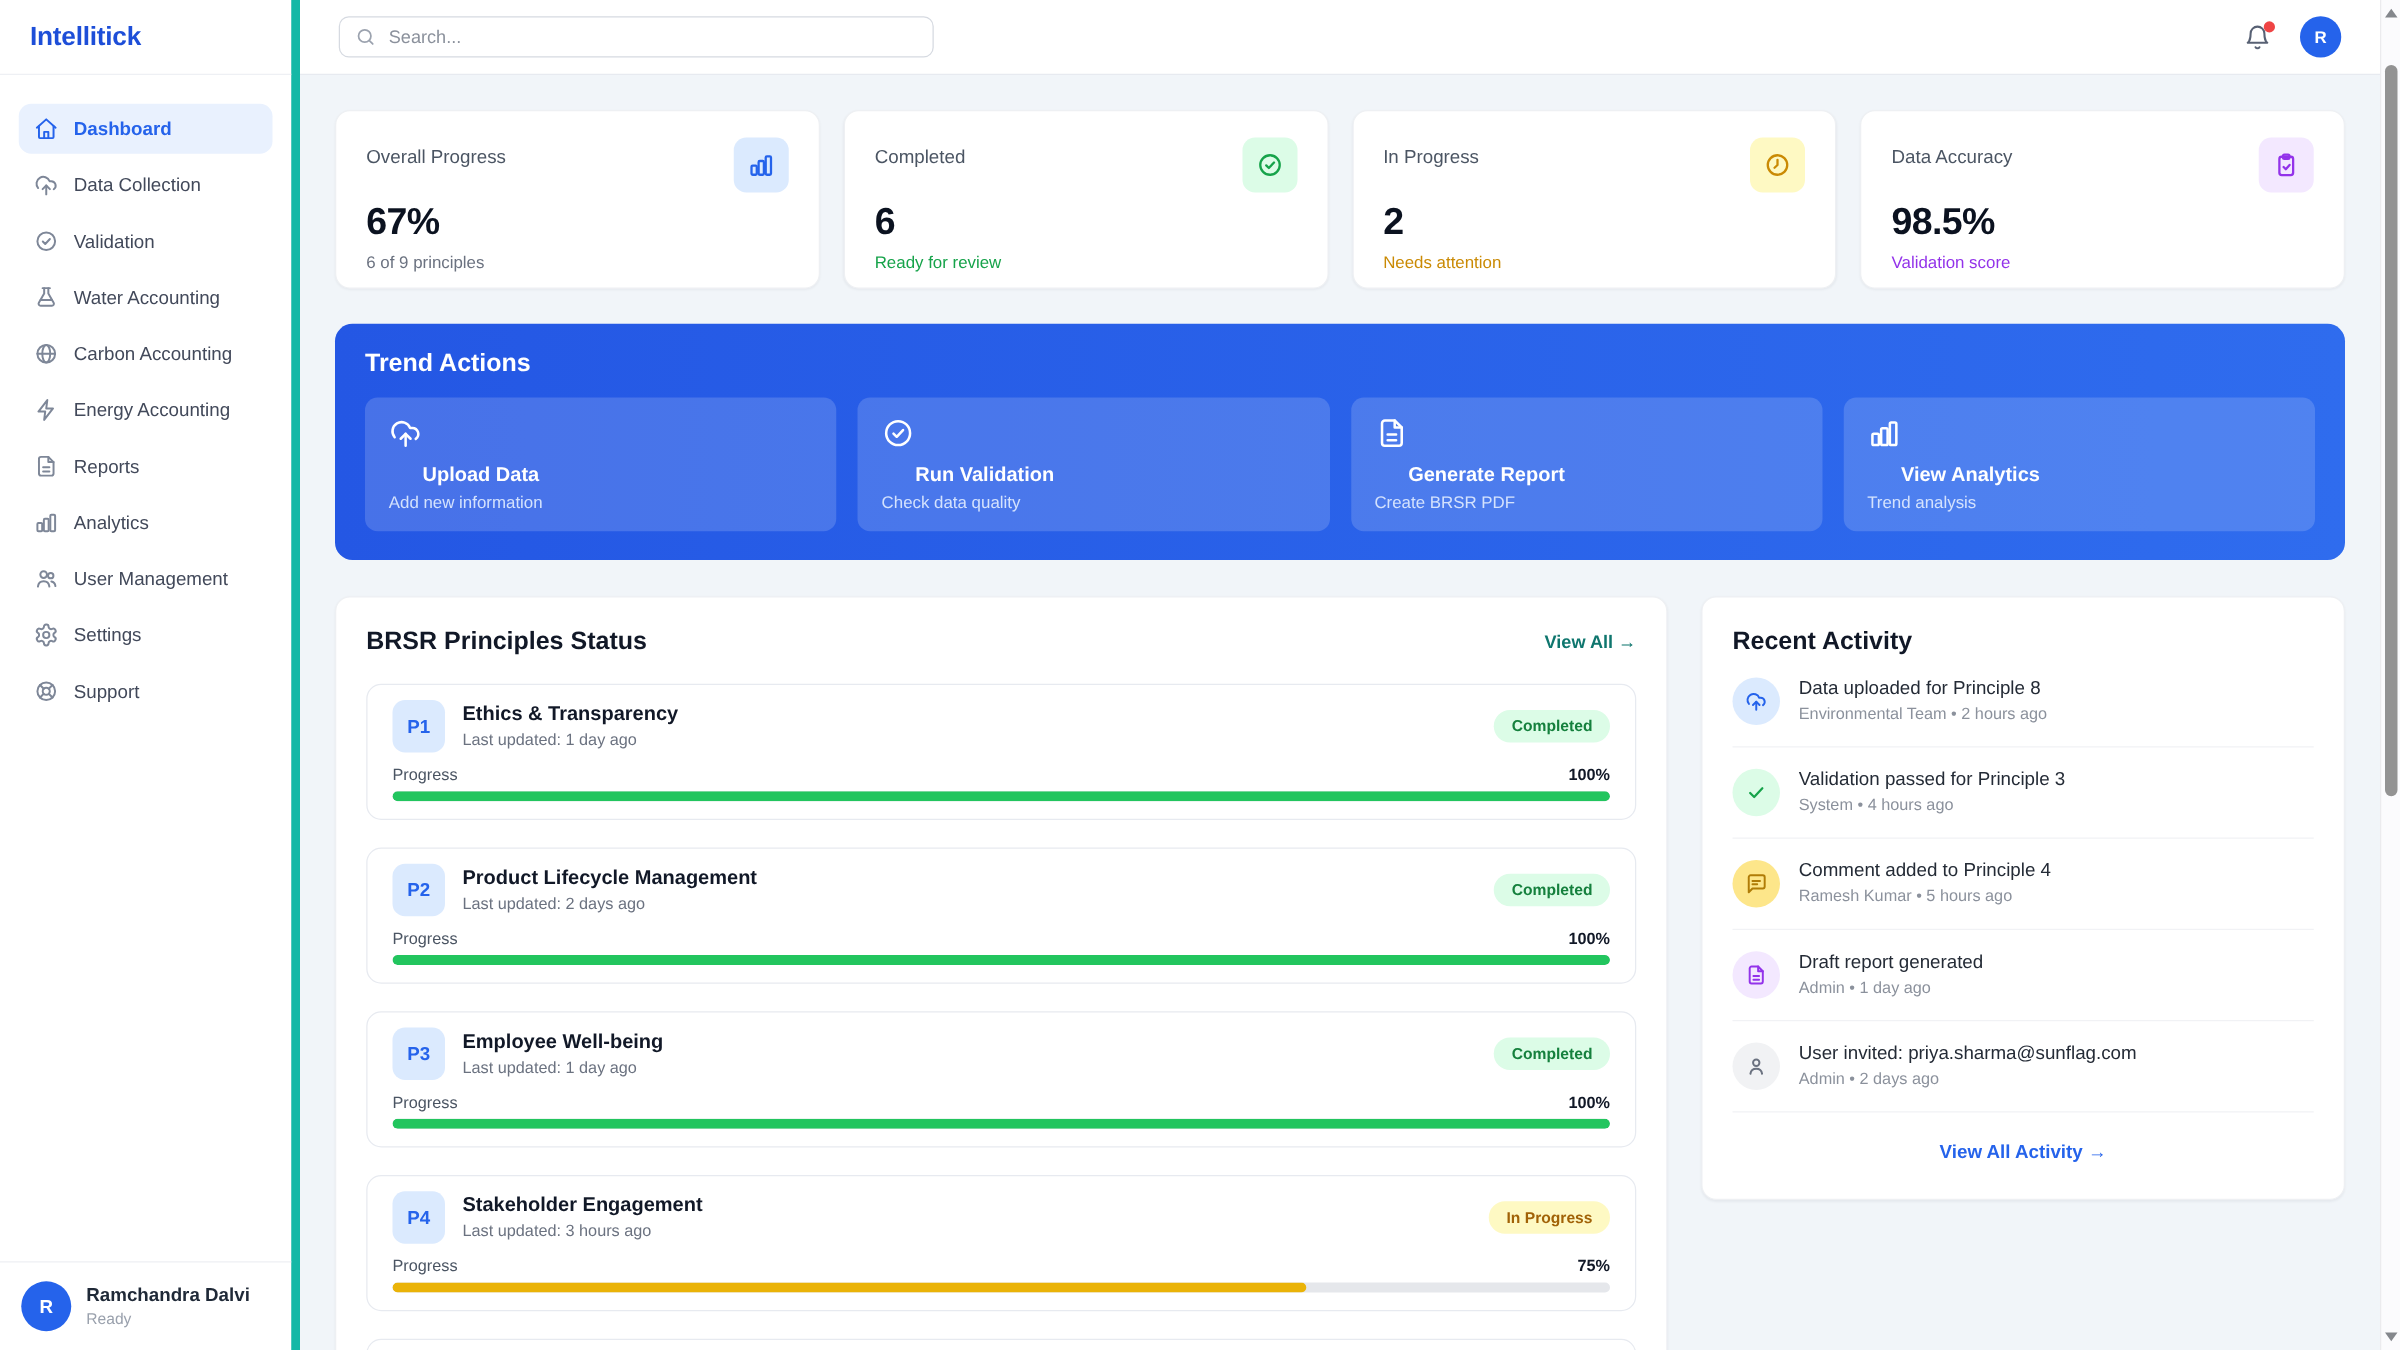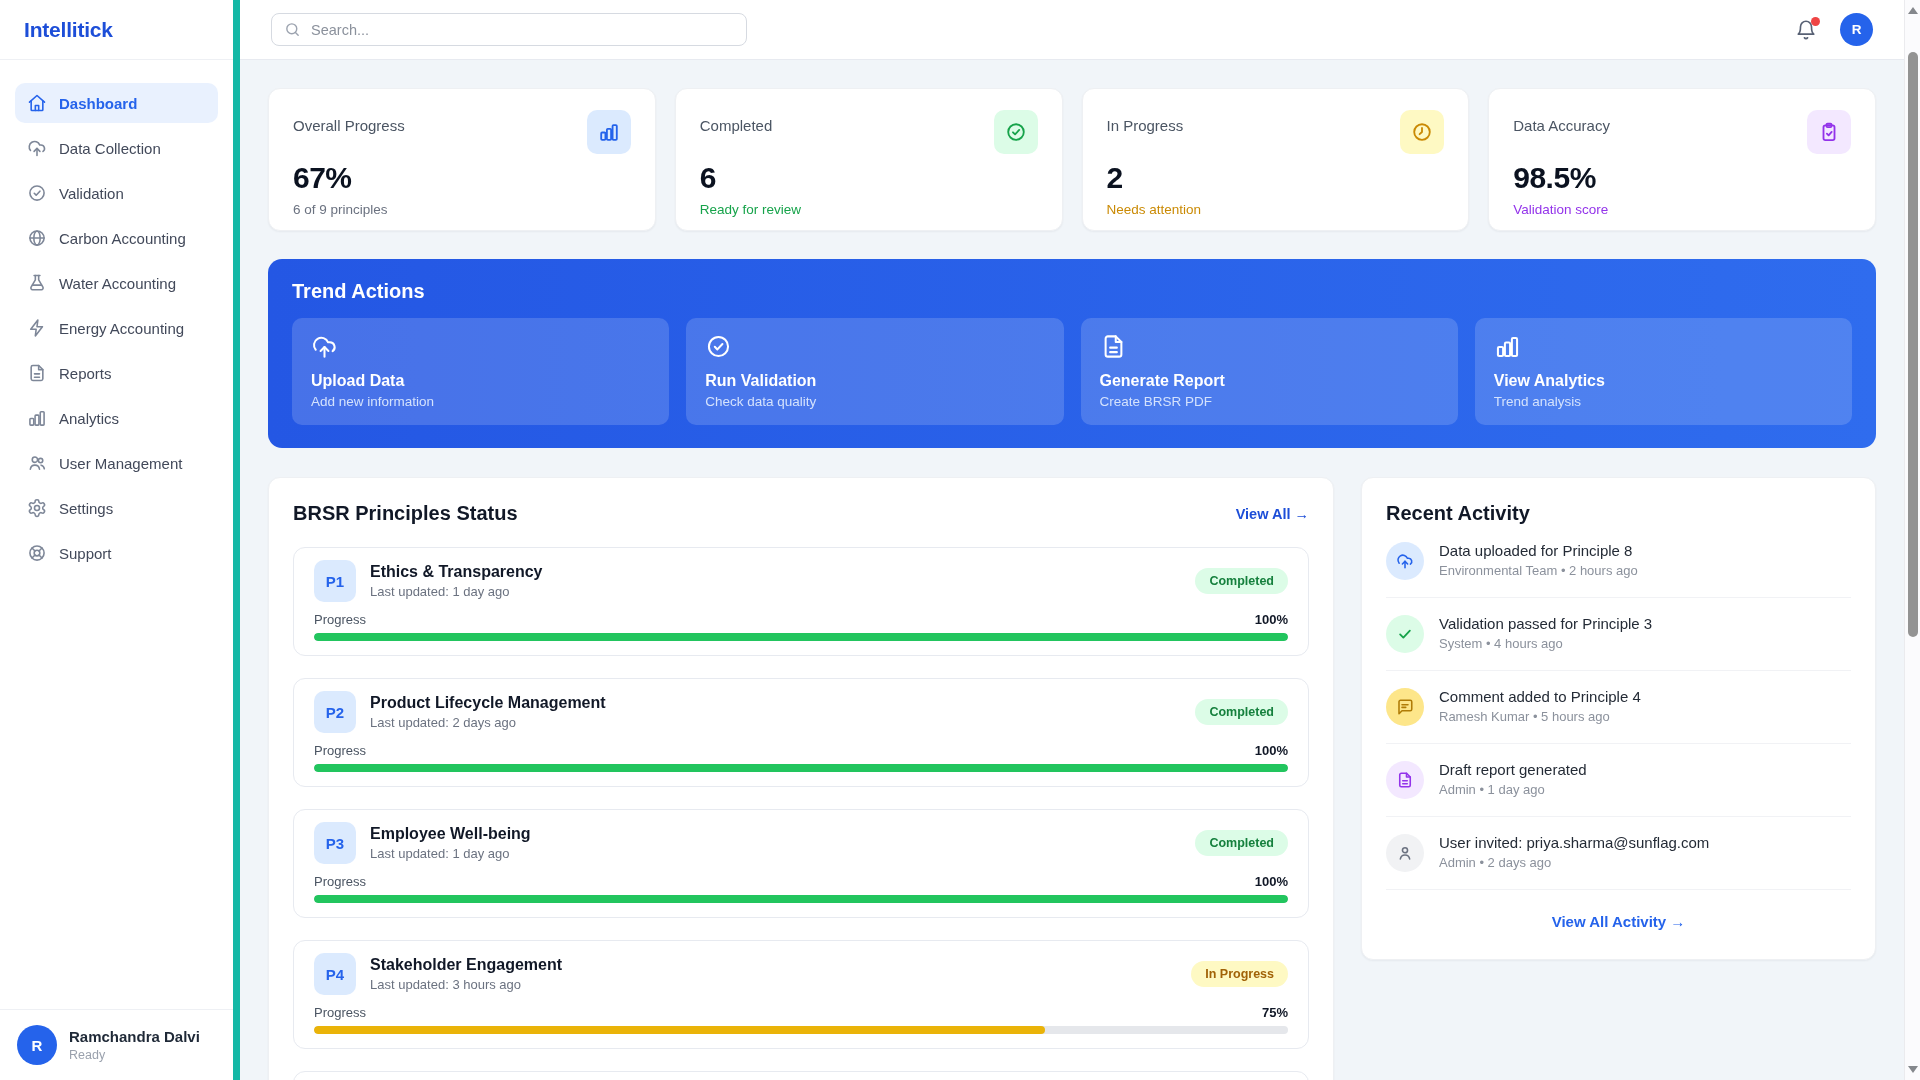--- a/index.html
+++ b/index.html
@@ -65,32 +65,32 @@
   .sc-purple.stat-card .stat-ic { background:#f3e8ff; color:#9333ea; } .sc-purple .stat-sub { color:#9333ea; }
 
   
   .qa { margin-top:28px; border-radius:14px; padding:21px 24px 24px; height:189px;
     background:linear-gradient(90deg,#2457e4,#2f6cee); }
   .qa-title { color:#fff; font-size:20px; font-weight:bold; }
   .qa-grid { margin-top:15px; display:grid; grid-template-columns:repeat(4,1fr); gap:17px; }
   .qa-tile { background:rgba(255,255,255,.16); border-radius:10px; padding:15px 19px; height:107px;
     color:#fff; cursor:pointer; }
   .qa-ic svg { width:27px; height:27px; }
-  .qa-label { font-size:16px; font-weight:bold; margin-top:12px; }
+  .qa-label { font-size:16px; font-weight:bold; margin-top:12px;margin-left:27px; }
   .qa-sub { font-size:13.5px; color:#d4e2fd; margin-top:4px; }
 
   
   .bottom { margin-top:29px; display:grid; grid-template-columns:1fr 515px; gap:27px;
     align-items:start; }
   .panel { background:#fff; border:1px solid #eef0f3; border-radius:12px;
     box-shadow:0 1px 2px rgba(16,24,40,.05); padding:24px; }
 
   .pp-head { display:flex; justify-content:space-between; align-items:center; }
   .pp-title, .act-title { font-size:20px; font-weight:bold; color:#111827; }
-  .view-all { font-size:14.5px; color:#1d4ed8; font-weight:bold; cursor:pointer; }
+  .view-all { font-size:14.5px; color:#0f766e; font-weight:bold; cursor:pointer; }
   .p-card { border:1px solid #e7eaf0; border-radius:12px; padding:12px 20px 14px; margin-top:22px;
     cursor:pointer; }
   .p-card:first-of-type { margin-top:18px; }
   .p-top { display:flex; align-items:center; gap:14px; }
   .p-badge { width:42px; height:42px; border-radius:10px; background:#dbeafe; color:#2563eb;
     font-weight:bold; font-size:15px; display:flex; align-items:center; justify-content:center;
     flex:none; }
   .p-info { flex:1; }
   .p-title { font-size:16px; font-weight:bold; color:#111827; }
   .p-updated { font-size:13px; color:#6b7280; margin-top:3px; }
@@ -170,36 +170,36 @@
         <svg viewBox="0 0 24 24" fill="none" stroke="currentColor" stroke-width="1.9" stroke-linecap="round" stroke-linejoin="round">
             <circle cx="12" cy="12" r="8.5"></circle>
             <path d="m8.7 12.3 2.3 2.3 4.5-4.8"></path>
           </svg>
       </span>
       <span>Validation</span>
     </div>
     <div class="nav-item">
       <span class="nav-ic">
         <svg viewBox="0 0 24 24" fill="none" stroke="currentColor" stroke-width="1.9" stroke-linecap="round" stroke-linejoin="round">
+            <path d="M10 3v5.2L4.9 17a2 2 0 0 0 1.8 3h10.6a2 2 0 0 0 1.8-3L14 8.2V3"></path>
+            <path d="M8.5 3h7"></path>
+            <path d="M6.6 14.5h10.8"></path>
+          </svg>
+      </span>
+      <span>Water Accounting</span>
+    </div>
+    <div class="nav-item">
+      <span class="nav-ic">
+        <svg viewBox="0 0 24 24" fill="none" stroke="currentColor" stroke-width="1.9" stroke-linecap="round" stroke-linejoin="round">
             <circle cx="12" cy="12" r="8.5"></circle>
             <path d="M3.5 12h17"></path>
             <ellipse cx="12" cy="12" rx="3.8" ry="8.5"></ellipse>
           </svg>
       </span>
       <span>Carbon Accounting</span>
-    </div>
-    <div class="nav-item">
-      <span class="nav-ic">
-        <svg viewBox="0 0 24 24" fill="none" stroke="currentColor" stroke-width="1.9" stroke-linecap="round" stroke-linejoin="round">
-            <path d="M10 3v5.2L4.9 17a2 2 0 0 0 1.8 3h10.6a2 2 0 0 0 1.8-3L14 8.2V3"></path>
-            <path d="M8.5 3h7"></path>
-            <path d="M6.6 14.5h10.8"></path>
-          </svg>
-      </span>
-      <span>Water Accounting</span>
     </div>
     <div class="nav-item">
       <span class="nav-ic">
         <svg viewBox="0 0 24 24" fill="none" stroke="currentColor" stroke-width="1.9" stroke-linecap="round" stroke-linejoin="round">
             <path d="M13 2.5 4.5 13.5H11l-1 8 8.5-11H12l1-8z"></path>
           </svg>
       </span>
       <span>Energy Accounting</span>
     </div>
     <div class="nav-item">

